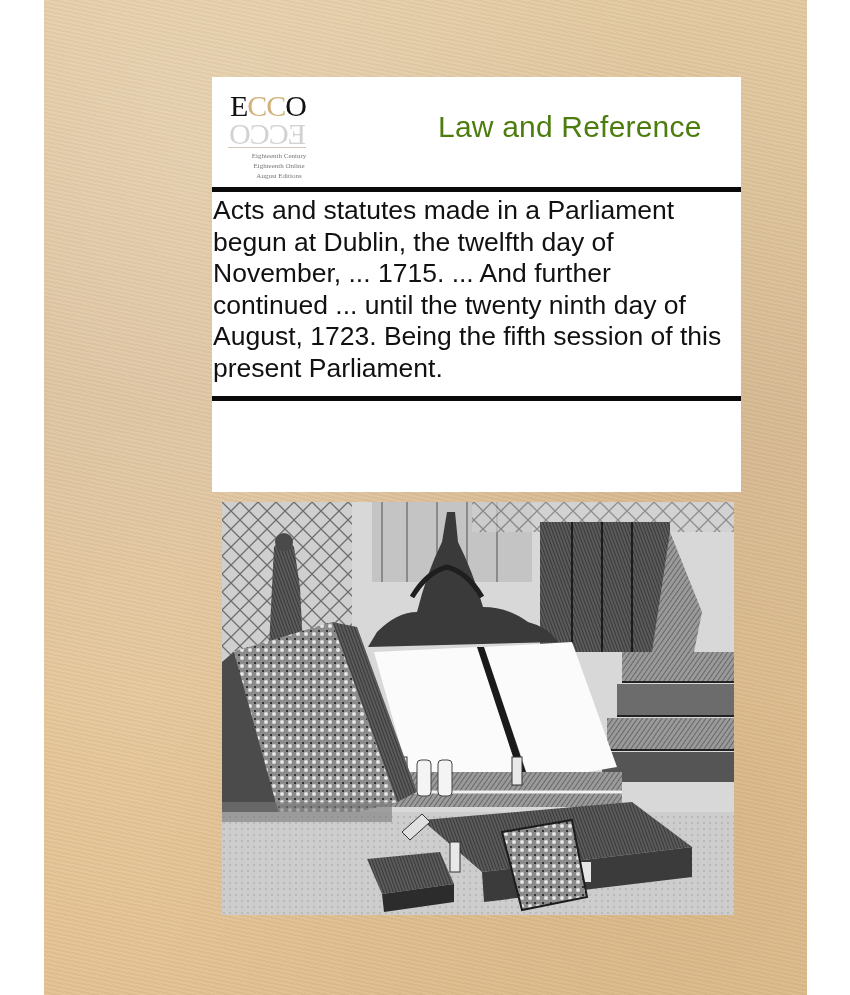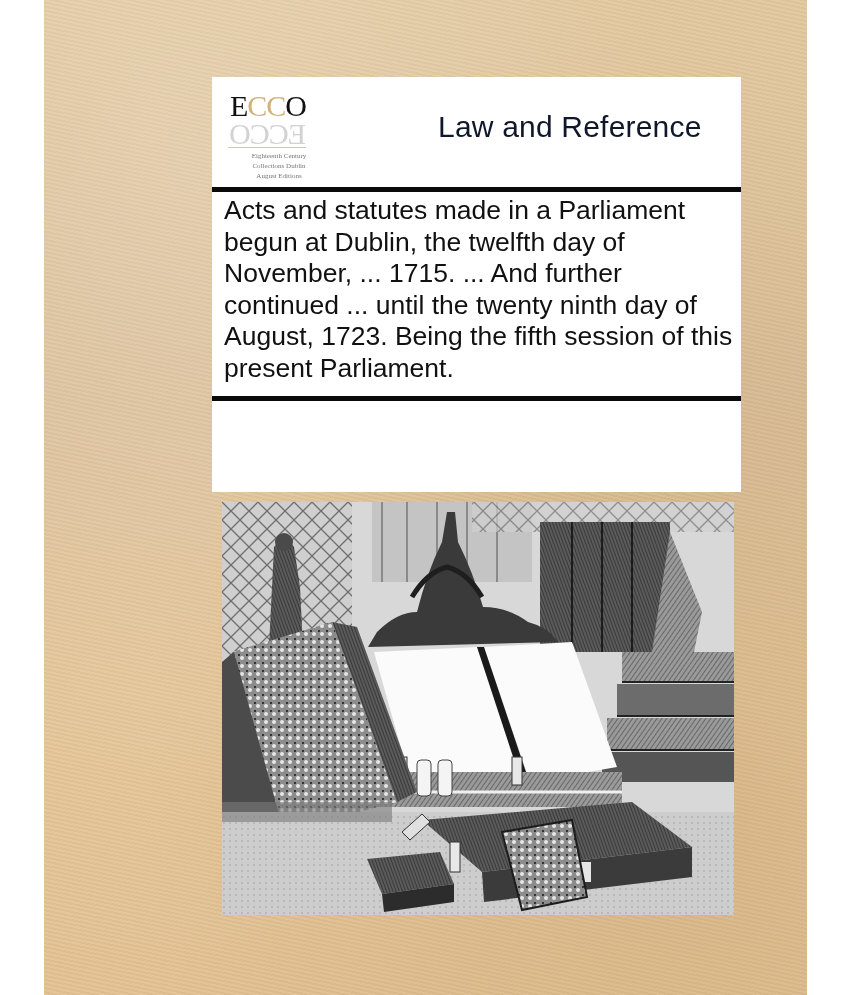--- a/index.html
+++ b/index.html
@@ -28,27 +28,27 @@
   .logo-reflect {
     position: absolute; left: 6px; top: 34px; font-family: "Liberation Serif", serif; font-size: 30px;
     letter-spacing: -1px; line-height: 30px; color: #c8c8c8; transform: scaleX(-1); opacity: 0.8;
   }
   .logo-rule { position: absolute; left: 4px; top: 62px; width: 78px; height: 1px; background: #cfc6b5; }
   .logo-caption {
     position: absolute; left: 12px; top: 66px; width: 86px; text-align: center;
     font-family: "Liberation Serif", serif; font-size: 7px; line-height: 10px; color: #777;
   }
   .series {
-    position: absolute; left: 226px; top: 33px; font-size: 30px; color: #0f172a; letter-spacing: 0.2px;
+    position: absolute; left: 226px; top: 33px; font-size: 30px; color: #4d7c0f; letter-spacing: 0.2px;
   }
   .rule { position: absolute; left: 0; width: 529px; height: 5px; background: #0a0a0a; }
   .rule.top { top: 110px; }
   .rule.bottom { top: 319px; }
   .title {
-    position: absolute; left: 12px; top: 118px; width: 515px;
+    position: absolute; left: 1px; top: 118px; width: 515px;
     font-size: 26.5px; line-height: 31.5px; color: #111;
   }
   .engraving {
     position: absolute; left: 178px; top: 502px; width: 512px; height: 413px;
     background: #e9e9e9; overflow: hidden;
   }
   .engraving svg { display: block; }
 </style>
 </head>
 <body>
@@ -58,21 +58,21 @@
     <div class="logo">
       <div class="logo-mark">
         <span class="k">E</span><span class="g">C</span><span class="g">C</span><span class="k">O</span>
       </div>
       <div class="logo-reflect">
         <span>E</span><span>C</span><span>C</span><span>O</span>
       </div>
       <div class="logo-rule"></div>
       <div class="logo-caption">
         <div>Eighteenth Century</div>
-        <div>Collections Dublin</div>
+        <div>Eighteenth Online</div>
         <div>August Editions</div>
       </div>
     </div>
 
     <div class="series">Law and Reference</div>
     <div class="rule top"></div>
     <div class="title">Acts and statutes made in a Parliament begun at Dublin, the twelfth day of November, ... 1715. ... And further continued ... until the twenty ninth day of August, 1723. Being the fifth session of this present Parliament.</div>
     <div class="rule bottom"></div>
   </div>
 

